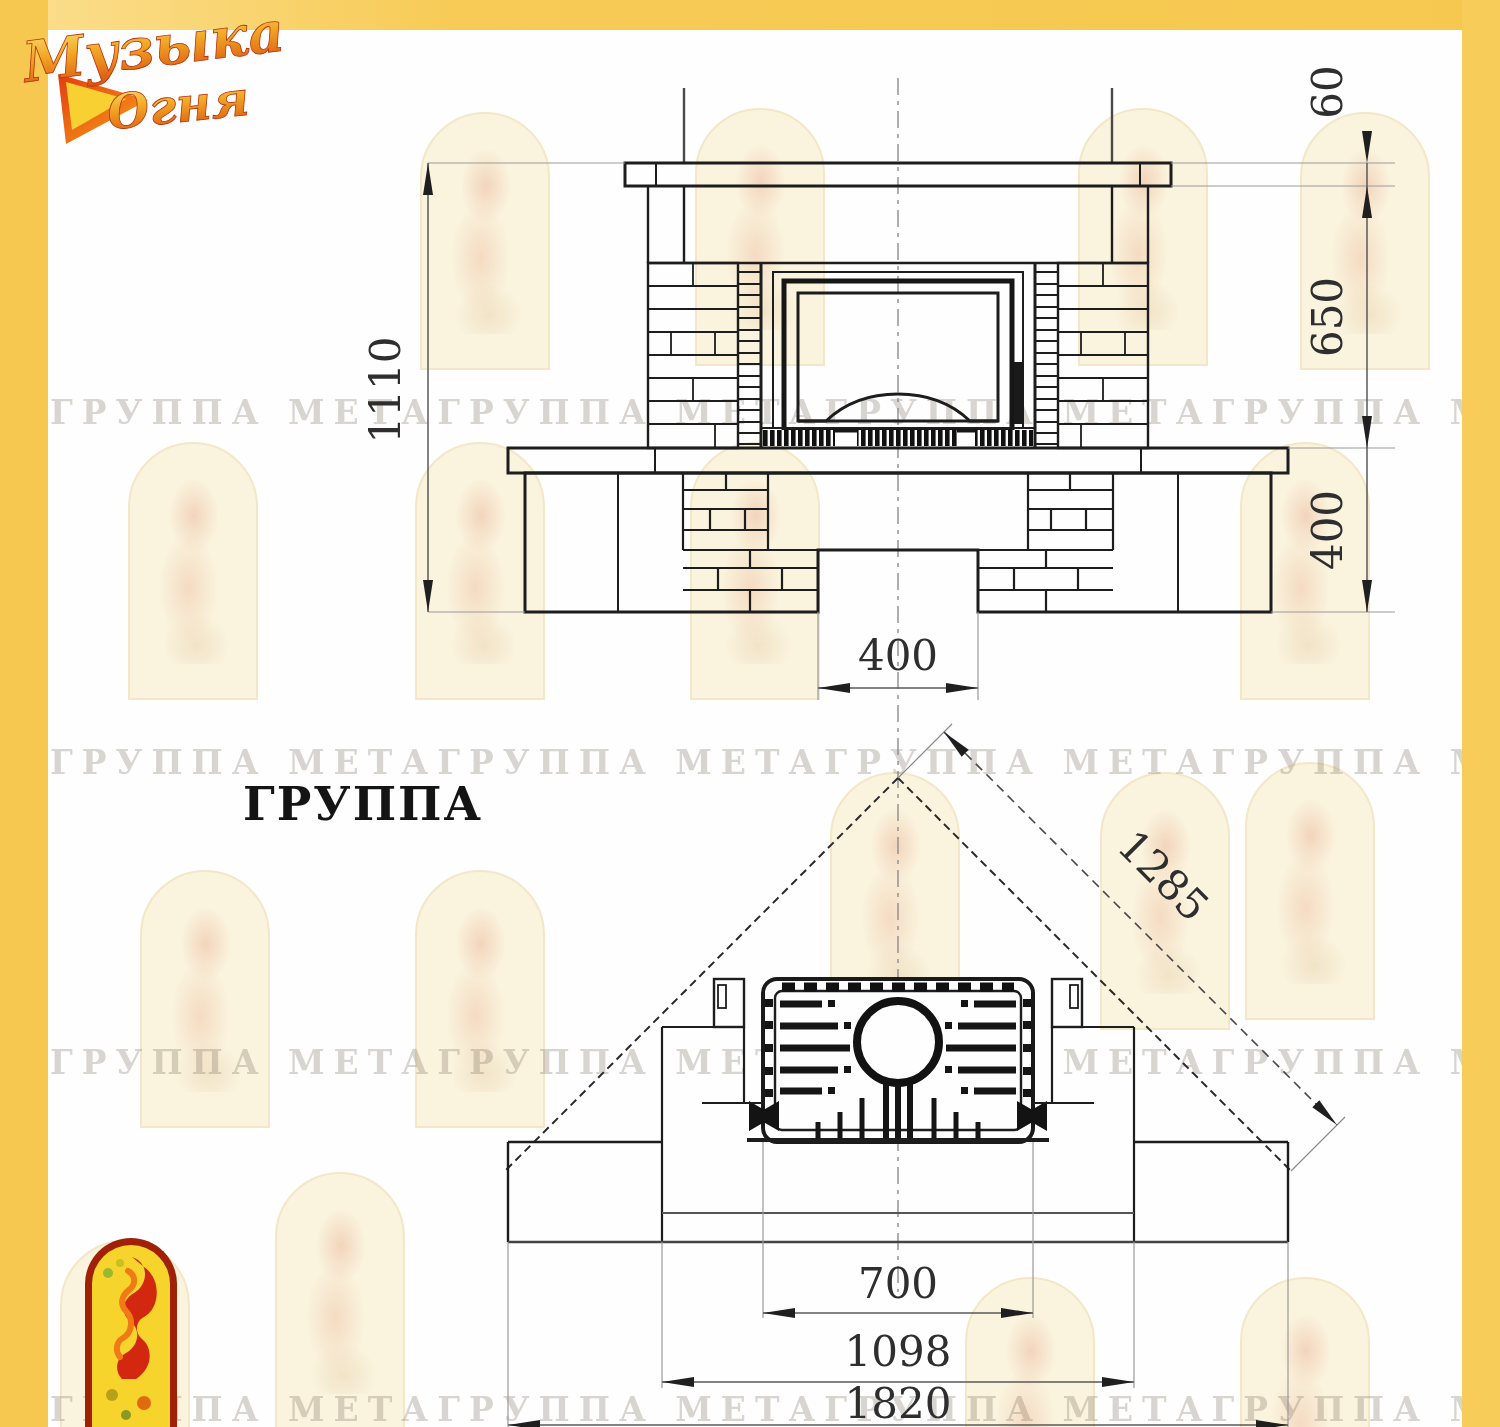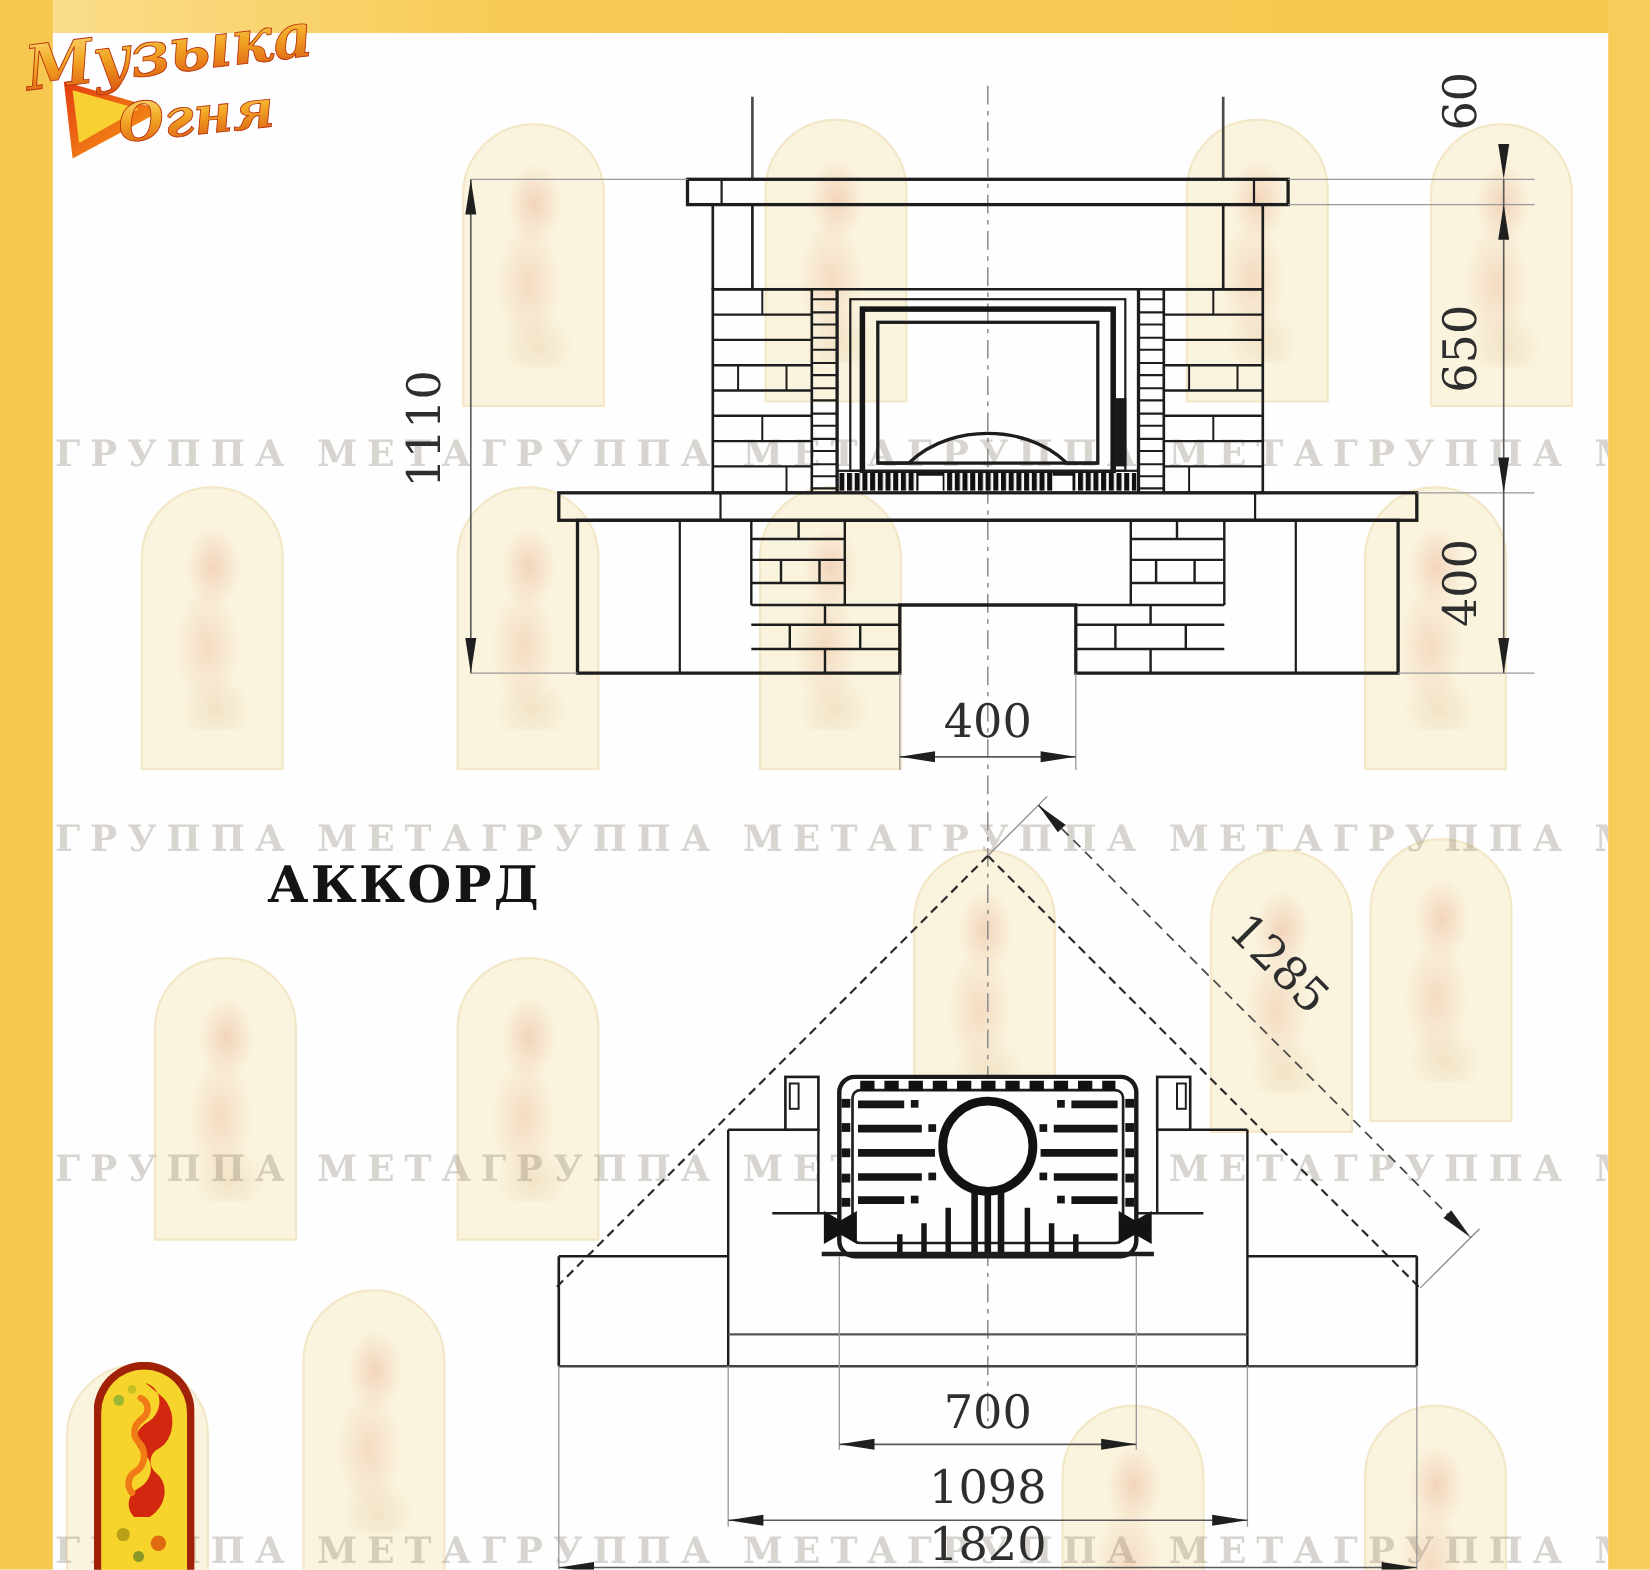--- a/index.html
+++ b/index.html
@@ -214,21 +214,21 @@
           <path d="M1134 1382l-32 -5v10z"></path>
         <path d="M508 1425l32 -5v10z"></path>
           <path d="M1288 1425l-32 -5v10z"></path>
       </g>
       <text x="898" y="1298" text-anchor="middle" font-size="42" fill="#2e2e2e">700</text>
       <text x="898" y="1366" text-anchor="middle" font-size="42" fill="#2e2e2e">1098</text>
       <text x="898" y="1418" text-anchor="middle" font-size="42" fill="#2e2e2e">1820</text>
     </g>
   </svg>
 
-  <div class="model-title">АККОРД</div>
+  <div class="model-title">ГРУППА</div>
 
   <div class="strip top"></div>
   <div class="strip left"></div>
   <div class="strip right"></div>
 
   <svg class="brand" width="300" height="165" viewBox="0 0 300 165">
     <defs>
       <linearGradient id="gold" x1="0" y1="0" x2="0" y2="1">
         <stop offset="0" stop-color="#fbe27a"></stop>
           <stop offset="0.45" stop-color="#f2a825"></stop>

